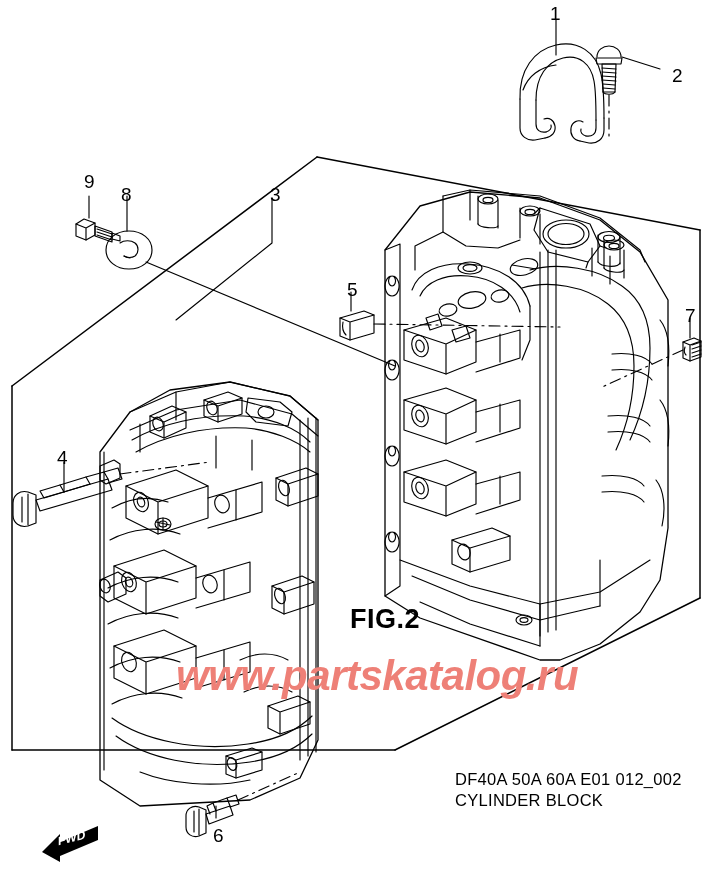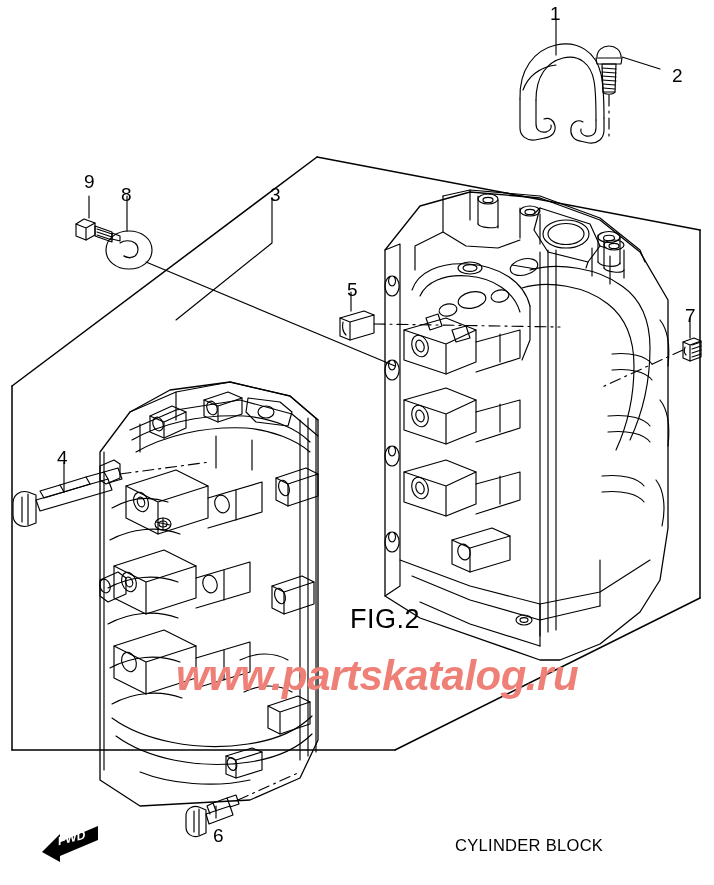--- a/index.html
+++ b/index.html
@@ -2,21 +2,21 @@
 <html><head>
 <meta charset="utf-8">
 <style>
   html,body{margin:0;padding:0;background:#fff;}
   body{width:714px;height:885px;position:relative;overflow:hidden;
        font-family:"Liberation Sans",sans-serif;color:#000;}
   #stage{position:absolute;left:0;top:0;width:714px;height:885px;}
   svg.layer{position:absolute;left:0;top:0;width:714px;height:885px;}
   .callout{position:absolute;font-size:19px;font-weight:400;
            font-family:"Liberation Sans",sans-serif;color:#000;line-height:1;}
-  .figlabel{position:absolute;font-size:27px;font-weight:normal;letter-spacing:0.5px;}
+  .figlabel{position:absolute;font-size:27px;font-weight:bold;letter-spacing:0.5px;}
   .caption{position:absolute;font-size:16.5px;letter-spacing:0.3px;white-space:nowrap;}
   .watermark{position:absolute;left:143px;top:652px;font-size:42px;font-weight:bold;
              font-style:italic;color:#ee8077;letter-spacing:-0.5px;white-space:nowrap;
              font-family:"Liberation Sans",sans-serif;margin-left:33px;}
   .fwd{position:absolute;left:40px;top:822px;width:64px;height:40px;}
   .fwdtxt{position:absolute;left:58px;top:831px;font-size:12px;font-weight:bold;
           color:#fff;transform:skewY(-14deg);letter-spacing:0px;}
 </style>
 </head>
 <body>
@@ -347,20 +347,21 @@
   <div class="callout" style="left:347px;top:280px;">5</div>
   <div class="callout" style="left:213px;top:826px;">6</div>
   <div class="callout" style="left:685px;top:306px;">7</div>
   <div class="callout" style="left:121px;top:185px;">8</div>
   <div class="callout" style="left:84px;top:172px;">9</div>
 
   <div class="figlabel" style="left:350px;top:604px;">FIG.2</div>
 
   <div class="watermark">www.partskatalog.ru</div>
 
-  <div class="caption" style="left:455px;top:836px;text-align:right;">CYLINDER BLOCK</div>
+  <div class="caption" style="left:455px;top:770px;">DF40A 50A 60A E01 012_002</div>
+  <div class="caption" style="left:455px;top:791px;text-align:right;">CYLINDER BLOCK</div>
 
   <svg class="fwd" viewBox="0 0 64 40">
     <polygon points="2,30 20,12 20,20 58,4 58,18 20,34 20,40" fill="#000"></polygon>
   </svg>
   <div class="fwdtxt">FWD</div>
 
 </div>
 
 </body></html>

